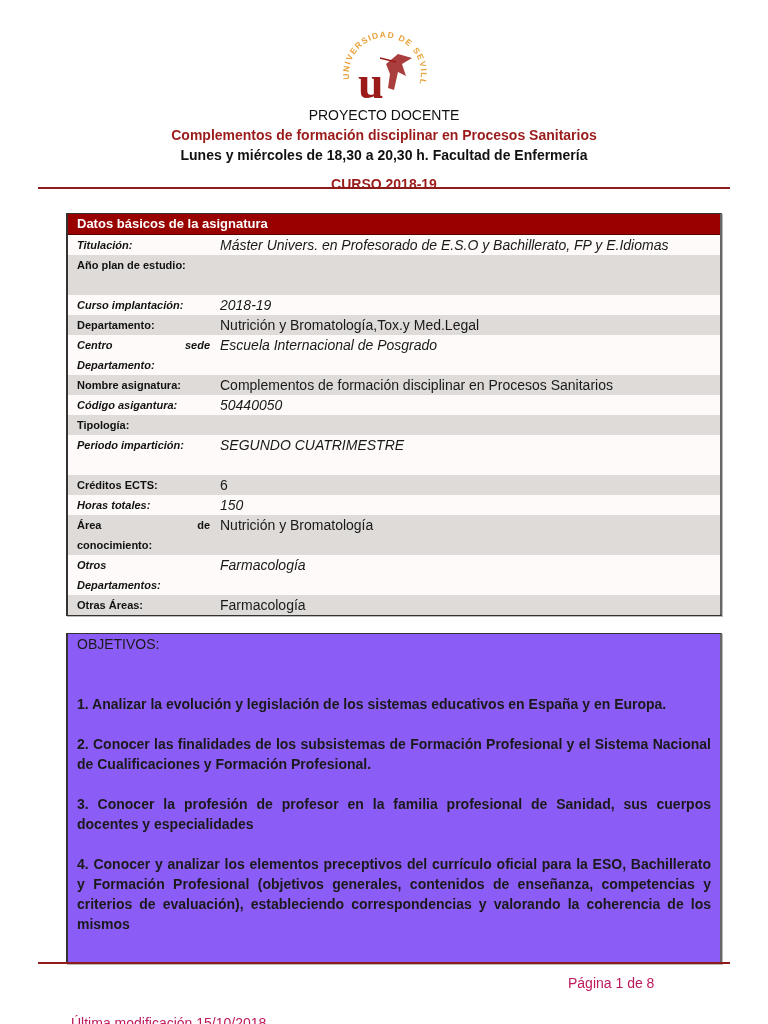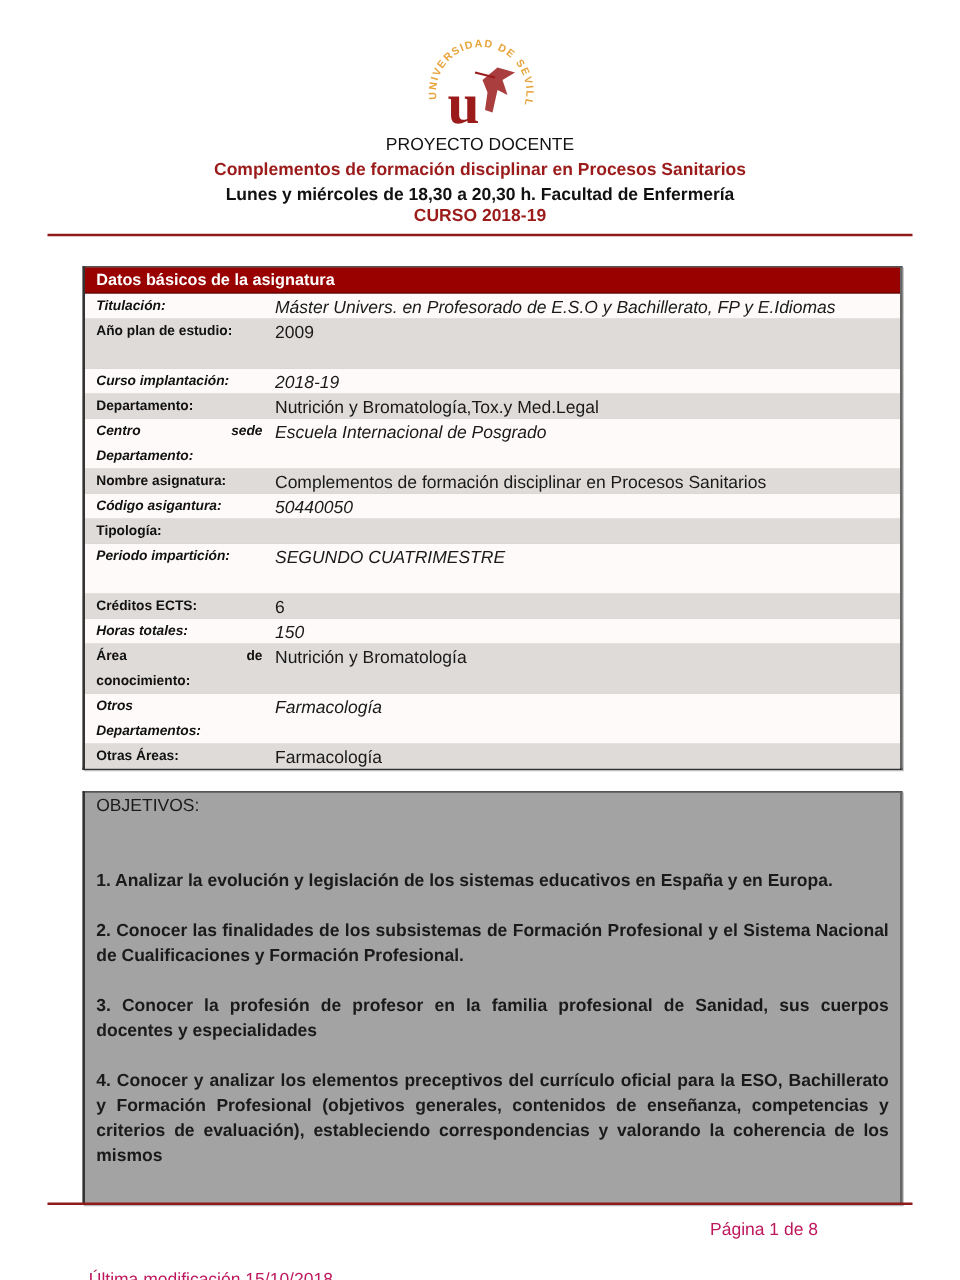--- a/index.html
+++ b/index.html
@@ -5,30 +5,30 @@
   html, body { margin: 0; padding: 0; }
   body {
     width: 768px; height: 1024px; background: #ffffff; position: relative;
     font-family: "Liberation Sans", sans-serif; color: #111; overflow: hidden;
   }
   .logo { position: absolute; left: 336px; top: 24px; width: 96px; height: 80px; }
   .hdr { position: absolute; left: 0; width: 768px; text-align: center; }
   .hdr-title { top: 107px; font-size: 14px; color: #111; }
   .hdr-subject { top: 127px; font-size: 14px; font-weight: bold; color: #9b1b1b; }
   .hdr-schedule { top: 147px; font-size: 14px; font-weight: bold; color: #111; }
-  .hdr-course { top: 164px; font-size: 14px; font-weight: bold; color: #9b1b1b; }
+  .hdr-course { top: 176px; font-size: 14px; font-weight: bold; color: #9b1b1b; }
   .rule { position: absolute; left: 38px; width: 692px; height: 2px; background: #8e1b1b; }
   .rule.top { top: 187px; }
   .rule.bottom { top: 962px; }
 
   .box {
     position: absolute; left: 66px; width: 652px;
     border-left: 2px solid #333; border-right: 2px solid #666;
     box-shadow: 1px 1px 0 #bbb;
-    background: #a3a3a3;
+    background: #8b5cf6;
   }
   .box.basic { top: 213px; height: 400px; border-bottom: 2px solid #333; border-top: 1px solid #333; }
   .box.objectives { top: 633px; height: 330px; border-top: 1px solid #333; }
   .box-head {
     background: #990000; color: #fff; font-weight: bold; font-size: 13px;
     height: 20px; line-height: 20px; padding-left: 9px;
     border-bottom: 1px solid #550000;
   }
   .row { display: flex; font-size: 14px; }
   .row.gray { background: #dedbd9; }
@@ -76,21 +76,20 @@
 
 <div class="box basic">
   <div class="box-head">Datos básicos de la asignatura</div>
 
   <div class="row light h20">
     <div class="lbl">Titulación:</div>
     <div class="val">Máster Univers. en Profesorado de E.S.O y Bachillerato, FP y E.Idiomas</div>
   </div>
   <div class="row gray h40">
     <div class="lbl">Año plan de estudio:</div>
-    <div class="val">2009</div>
   </div>
   <div class="row light h20">
     <div class="lbl">Curso implantación:</div>
     <div class="val">2018-19</div>
   </div>
   <div class="row gray h20">
     <div class="lbl">Departamento:</div>
     <div class="val">Nutrición y Bromatología,Tox.y Med.Legal</div>
   </div>
   <div class="row light h40">

